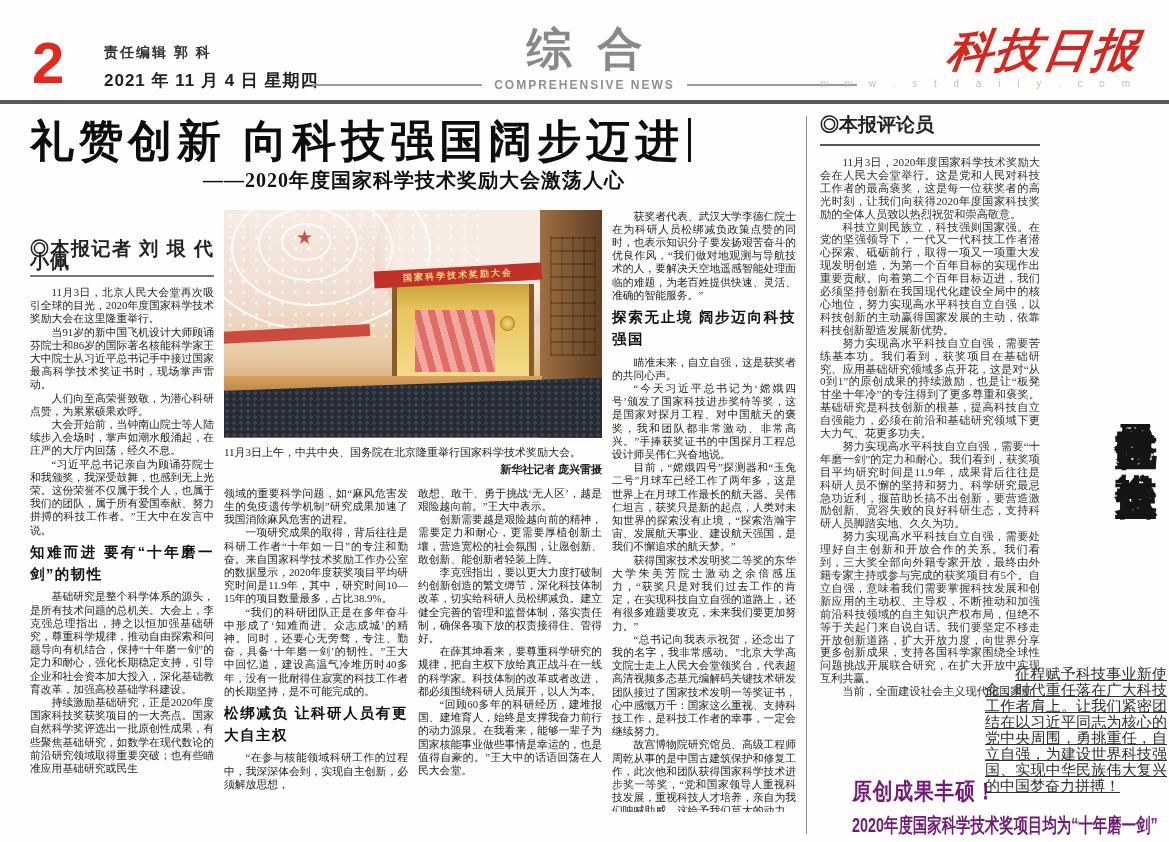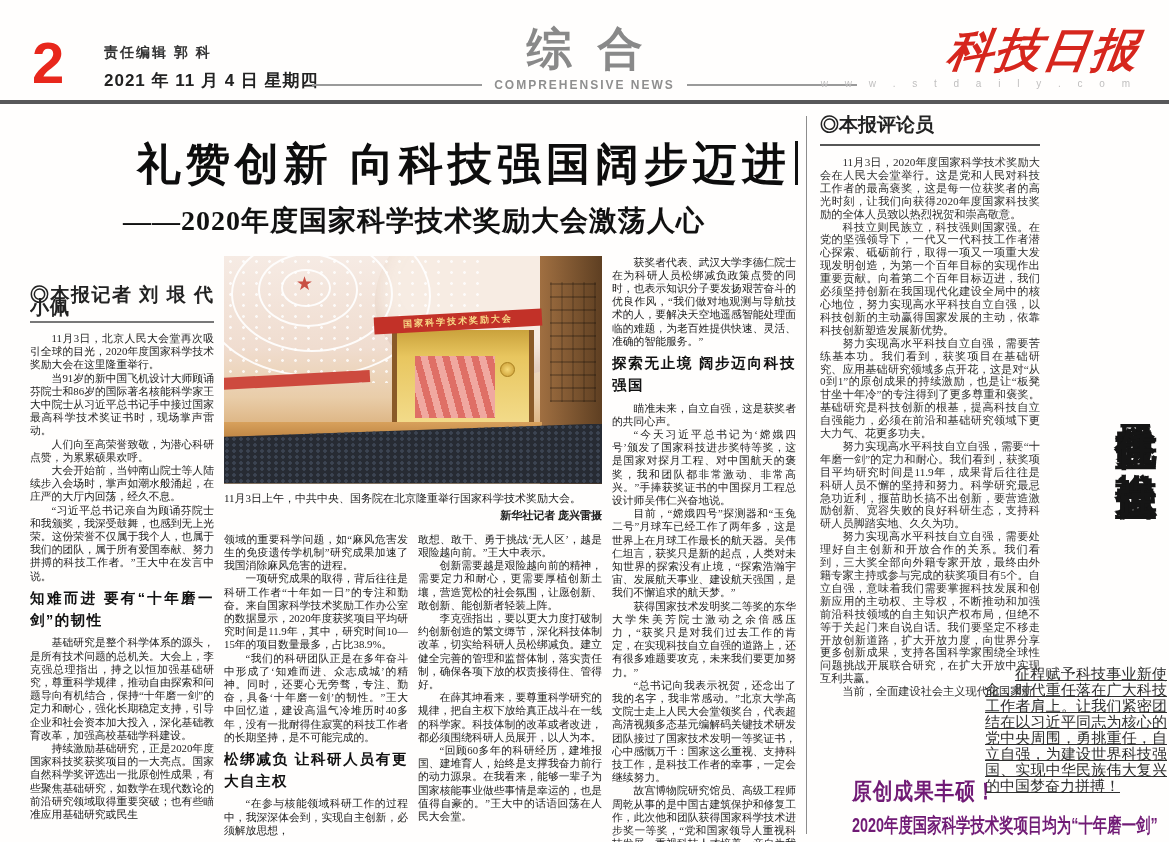--- a/index.html
+++ b/index.html
@@ -21,24 +21,24 @@
               color:#8f8f8f;letter-spacing:2px;}
   .masthead{position:absolute;right:30px;top:28px;text-align:right;}
   .masthead-cn{font-style:italic;font-weight:bold;font-size:46px;line-height:1;
                color:#d6261d;transform:skewX(-8deg);letter-spacing:2px;}
   .masthead-url{font-family:"Liberation Sans",sans-serif;font-size:10px;color:#c0bfbf;
                 letter-spacing:7px;margin-top:4px;margin-right:2px;}
   .header-rule{position:absolute;left:0;right:0;top:100px;height:4px;background:#58585a;}
 
   
   .main-article{position:absolute;left:30px;top:116px;width:768px;}
-  .headline{text-align:right;font-family:"Liberation Sans",sans-serif;font-weight:900;
-            font-size:44px;letter-spacing:5px;line-height:1.15;color:#0d0d0d;white-space:nowrap;margin-top:23px;}
+  .headline{text-align:left;font-family:"Liberation Sans",sans-serif;font-weight:900;
+            font-size:44px;letter-spacing:5px;line-height:1.15;color:#0d0d0d;white-space:nowrap;}
   .headline-bar{display:inline-block;width:3px;height:44px;background:#111;vertical-align:-6px;margin-left:4px;}
-  .subtitle{text-align:center;font-size:28px;font-weight:bold;margin-top:12px;letter-spacing:1px;color:#111;}
+  .subtitle{text-align:center;font-size:20px;font-weight:bold;letter-spacing:1px;color:#111;}
   .cols{display:flex;gap:10px;margin-top:16px;height:602px;overflow:hidden;}
   .col{width:184px;flex:none;font-size:10.8px;line-height:13.2px;text-align:justify;overflow:hidden;}
   .col p{margin:0;text-indent:2em;}
   .col p.cont{text-indent:0;}
   .byline{font-family:"Liberation Sans",sans-serif;font-weight:bold;font-size:19px;
           letter-spacing:1px;color:#222;margin-top:32px;}
   .byline-rule{height:2px;background:#787878;margin:7px 0 9px 0;}
   .subhead{font-family:"Liberation Sans",sans-serif;font-weight:bold;font-size:14.5px;
            line-height:1.5;margin:5px 0;letter-spacing:1.5px;color:#111;}
   .mid{width:378px;flex:none;}

